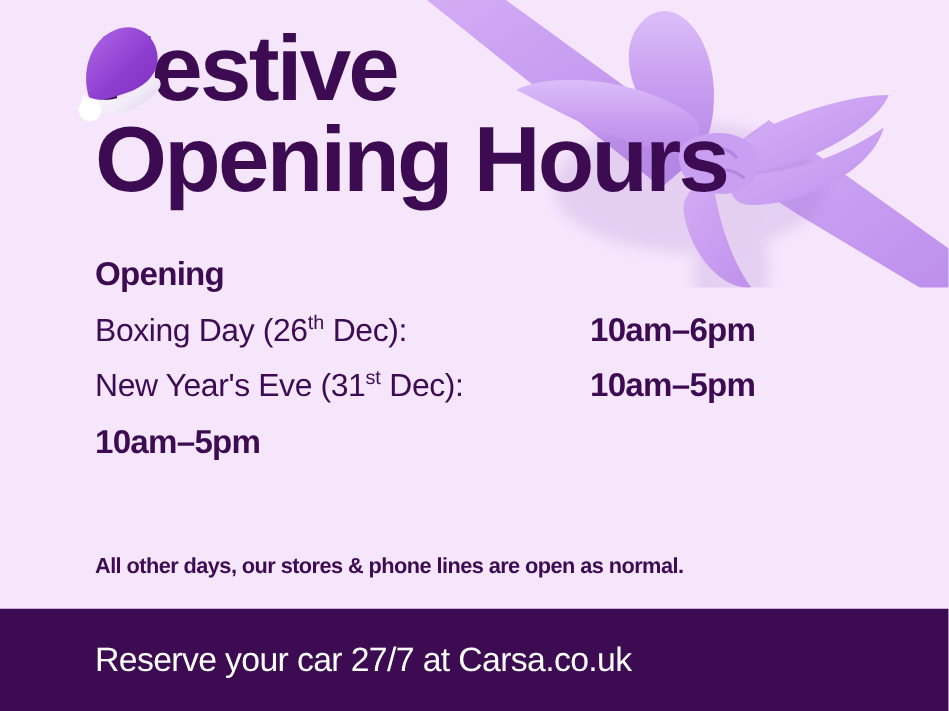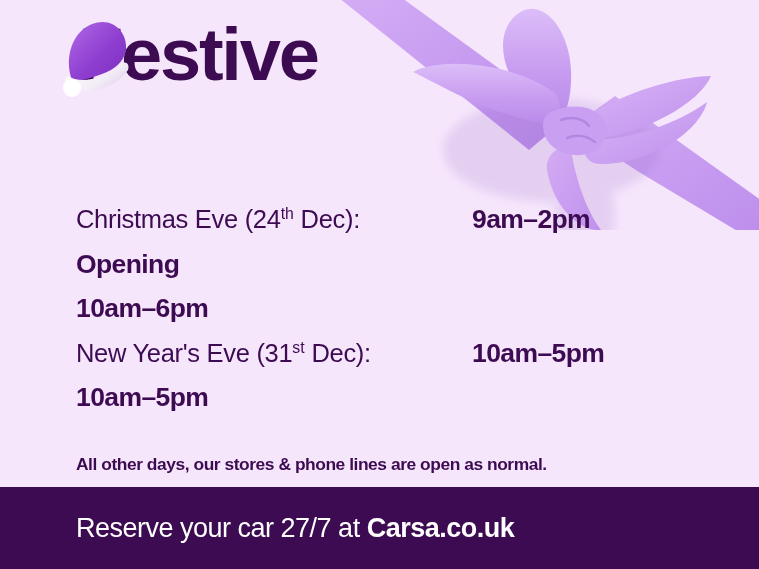--- a/index.html
+++ b/index.html
@@ -96,21 +96,20 @@
   
   .footnote {
     position: absolute;
     left: 76px;
     top: 442px;
     color: #3c0b51;
     font-size: 17.4px;
     font-weight: 700;
     letter-spacing: -0.45px;
     white-space: nowrap;
-    margin-top: 12px;
   }
 
   
   .footer-bar {
     position: absolute;
     left: 0;
     right: 0;
     top: 487px;
     height: 82px;
     background: #3c0b51;
@@ -119,21 +118,21 @@
   }
   .footer-text {
     margin-left: 76px;
     color: #ffffff;
     font-size: 27px;
     font-weight: 400;
     letter-spacing: -0.5px;
     white-space: nowrap;
   }
   .footer-text b {
-    font-weight: 700;
+    font-weight: 400;
     text-align: center;
   }
 </style>
 </head>
 <body>
 
 <div class="poster">
 
   <div class="ribbon-layer">
     <svg width="420" height="230" viewBox="0 0 420 230" xmlns="http://www.w3.org/2000/svg">
@@ -205,34 +204,32 @@
 
         <path d="M18 66 C 10 44, 18 18, 38 10 C 58 2, 74 18, 72 36 C 70 48, 60 56, 48 60 C 36 64, 26 68, 18 66 Z" fill="url(#hatGrad)"></path>
 
         <path d="M14 62 C 26 70, 48 66, 66 50 C 72 46, 76 50, 74 56 C 62 74, 34 82, 16 74 C 10 71, 9 64, 14 62 Z" fill="url(#furGrad)"></path>
 
         <circle cx="18" cy="74" r="9" fill="#ffffff"></circle>
         <circle cx="15.5" cy="71.5" r="4" fill="#ffffff" opacity="0.85"></circle>
       </svg>
     </div>
     <div class="title-line title-line-1">Festive</div>
+    <div class="title-line title-line-2">Opening Hours</div>
   </div>
 
   <div class="hours">
 
-    <div class="hours-row">
-      <div class="hours-label"><span>Christmas Eve (24</span><sup>th</sup><span> Dec):</span></div>
-      <div class="hours-value">9am–2pm</div>
-    </div>
 
     <div class="hours-row">
       <div class="hours-value">Opening</div>
     </div>
 
     <div class="hours-row">
+      <div class="hours-label"><span>Boxing Day (26</span><sup>th</sup><span> Dec):</span></div>
       <div class="hours-value">10am–6pm</div>
     </div>
 
     <div class="hours-row">
       <div class="hours-label"><span>New Year's Eve (31</span><sup>st</sup><span> Dec):</span></div>
       <div class="hours-value">10am–5pm</div>
     </div>
 
     <div class="hours-row">
       <div class="hours-value">10am–5pm</div>

